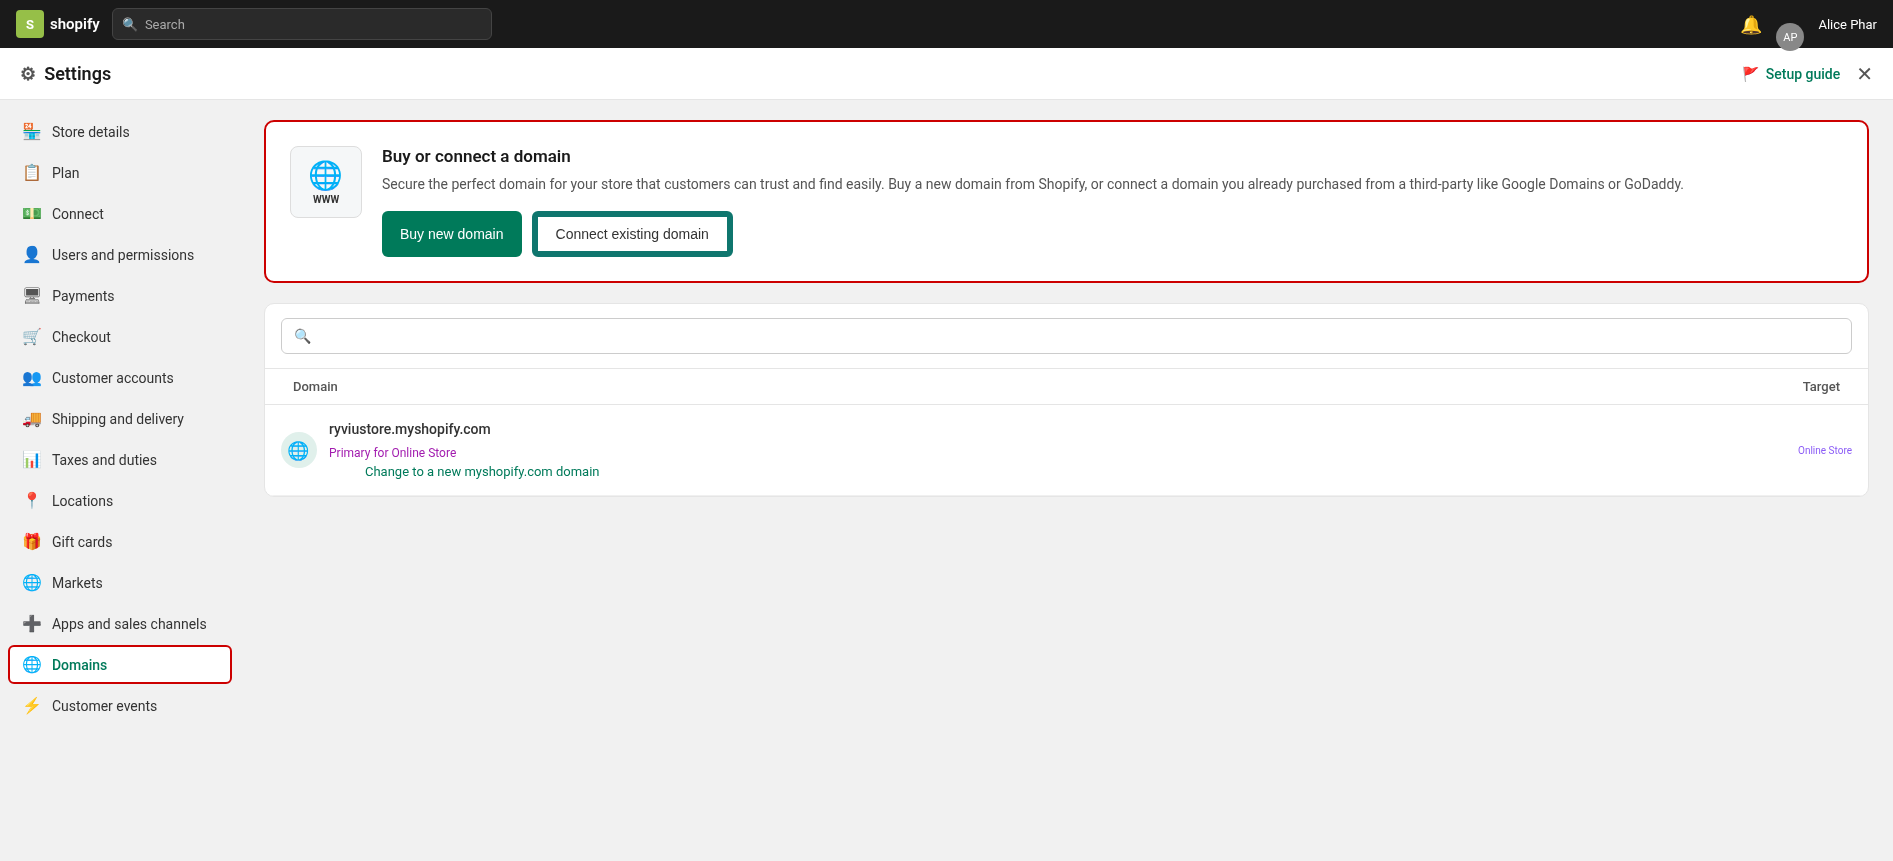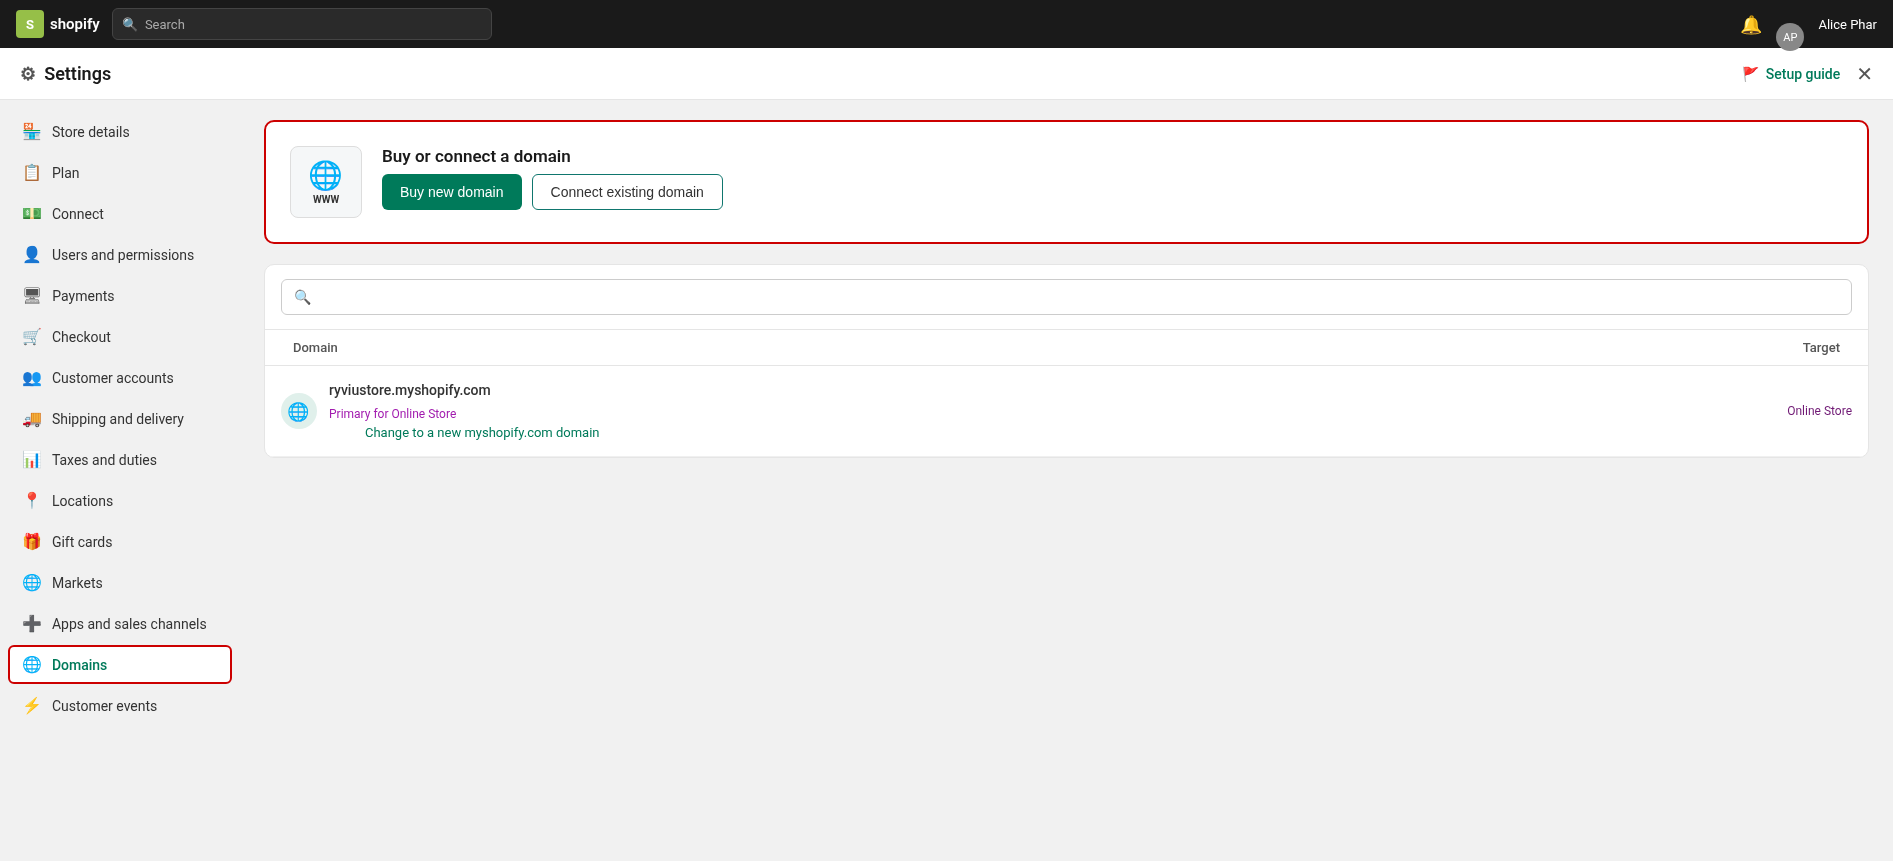--- a/index.html
+++ b/index.html
@@ -130,21 +130,21 @@
       border: none;
       border-radius: 6px;
       padding: 9px 18px;
       font-size: 14px;
       font-weight: 500;
       cursor: pointer;
     }
     .btn-secondary {
       background: #fff;
       color: #333;
-      border: 1px solid #0f766e;
+      border: 6px solid #0f766e;
       border-radius: 6px;
       padding: 9px 18px;
       font-size: 14px;
       font-weight: 500;
       cursor: pointer;
     }
 
     
     .domains-card {
       background: #fff;
@@ -184,21 +184,21 @@
       align-items: center;
       padding: 16px 16px;
       border-bottom: 1px solid #f0f0f0;
       justify-content: space-between;
     }
     .domain-left { display: flex; align-items: center; gap: 12px; }
     .domain-globe { width: 36px; height: 36px; border-radius: 50%; background: #e0f0eb; display: flex; align-items: center; justify-content: center; font-size: 18px; color: #007a5a; }
     .domain-name { font-size: 14px; font-weight: 500; color: #333; }
     .domain-sub { font-size: 12px; color: #a21caf; margin-top: 9px; }
     .domain-link { font-size: 13px; color: #007a5a; cursor: pointer; text-decoration: none; margin-top: 4px; display: block; margin-left: 36px; }
-    .domain-target { font-size: 12px; color: #701a75; }
+    .domain-target { font-size: 10px; color: #8b5cf6; }
   </style>
 </head>
 <body>
 
 <div class="topbar">
   <div class="topbar-left">
     <div class="shopify-logo">
       <svg class="shopify-logo-icon" viewBox="0 0 28 28" fill="none">
         <rect width="28" height="28" rx="4" fill="#96bf48"></rect>
         <text x="14" y="19" text-anchor="middle" font-size="13" fill="white" font-weight="bold">S</text>
@@ -298,20 +298,21 @@
 
   <main class="content">
 
     <div class="promo-card">
       <div class="promo-icon-box">
         <span class="globe-icon-large">🌐</span>
         <span class="www-text">WWW</span>
       </div>
       <div class="promo-content">
         <div class="promo-title">Buy or connect a domain</div>
+        <div class="promo-desc">Secure the perfect domain for your store that customers can trust and find easily. Buy a new domain from Shopify, or connect a domain you already purchased from a third-party like Google Domains or GoDaddy.</div>
         <div class="promo-actions">
           <button class="btn-primary">Buy new domain</button>
           <button class="btn-secondary">Connect existing domain</button>
         </div>
       </div>
     </div>
 
     <div class="domains-card">
       <div class="search-section">
         <div class="search-input-wrap">

